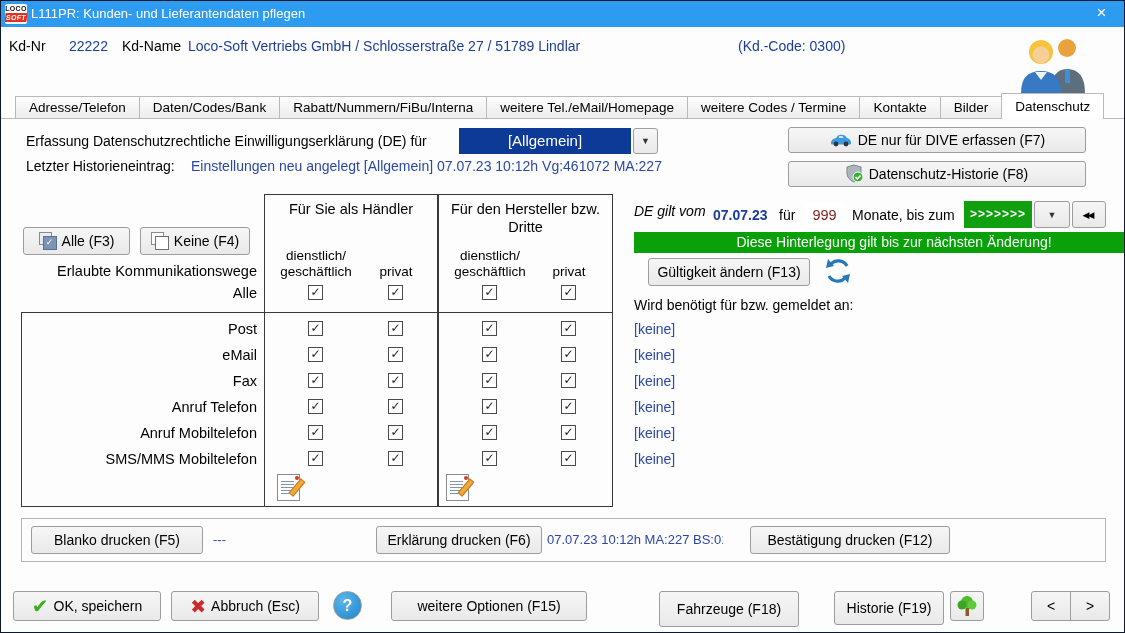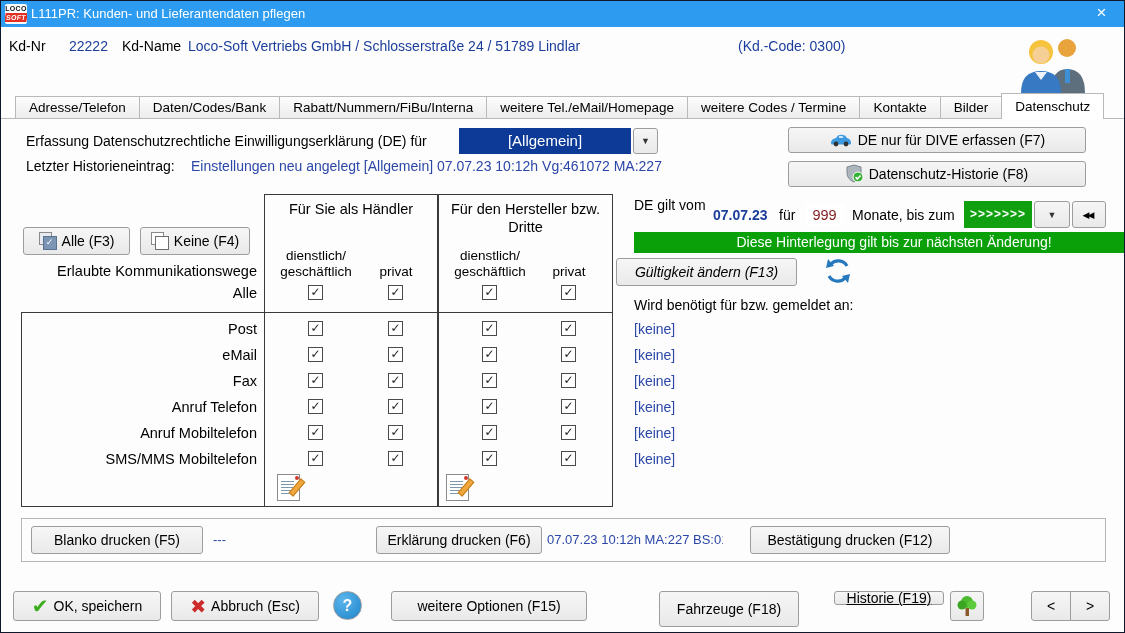--- a/index.html
+++ b/index.html
@@ -94,21 +94,21 @@
       <div class="l1">LOCO</div>
       <div class="l2">SOFT</div>
     </div>
     <span class="title">L111PR: Kunden- und Lieferantendaten pflegen</span>
     <div id="close-btn">×</div>
   </div>
 
   <span class="abs" style="left:8px;top:37px;">Kd-Nr</span>
   <span class="abs blue" style="left:68px;top:37px;">22222</span>
   <span class="abs" style="left:121px;top:37px;">Kd-Name</span>
-  <span class="abs blue" style="left:187px;top:37px;">Loco-Soft Vertriebs GmbH / Schlosserstraße 24 / 51789 Lindlar</span>
+  <span class="abs blue" style="left:187px;top:37px;">Loco-Soft Vertriebs GmbH / Schlosserstraße 27 / 51789 Lindlar</span>
   <span class="abs blue" style="left:737px;top:37px;">(Kd.-Code: 0300)</span>
 
   <svg id="avatar" width="80" height="58" viewBox="0 0 80 58">
     <circle cx="56" cy="13" r="9" fill="#e8a33d"></circle>
     <path d="M40 58 Q40 34 56 34 Q74 34 74 58 Z" fill="#5d6e7d"></path>
     <rect x="54" y="34" width="5" height="14" fill="#3e8fd6"></rect>
     <circle cx="30" cy="17" r="12" fill="#f5c33c"></circle>
     <circle cx="30" cy="20" r="8.5" fill="#f6cf96"></circle>
     <path d="M10 58 Q10 36 30 36 Q50 36 50 58 Z" fill="#3779c2"></path>
     <path d="M24 37 L30 45 L36 37 Z" fill="#eef3f8"></path>
@@ -226,32 +226,32 @@
       <i></i>
       <b></b>
       <u></u>
     </div>
   <div class="memo" style="left:445px;top:473px;">
       <i></i>
       <b></b>
       <u></u>
     </div>
 
-  <span class="abs" style="left:633px;top:196px;">DE gilt vom</span>
+  <span class="abs" style="left:633px;top:202px;font-style:italic;">DE gilt vom</span>
   <span class="abs blue" style="left:712px;top:206px;font-weight:bold;">07.07.23</span>
   <span class="abs" style="left:778px;top:206px;">für</span>
   <input id="months-input" value="999" style="">
   <span class="abs" style="left:851px;top:206px;">Monate, bis zum</span>
   <div id="until-field">&gt;&gt;&gt;&gt;&gt;&gt;&gt;</div>
   <div class="btn ddbtn" style="left:1033px;top:200px;width:36px;height:27px;">▼</div>
   <div class="btn" style="left:1071px;top:200px;width:34px;height:27px;font-size:9px;letter-spacing:-2px;padding-right:3px;">◀◀</div>
 
   <div id="banner">Diese Hinterlegung gilt bis zur nächsten Änderung!</div>
 
-  <div class="btn" style="left:615px;top:257px;width:181px;height:28px;font-style:italic;">Gültigkeit ändern (F13)</div>
+  <div class="btn" style="left:647px;top:257px;width:162px;height:28px;">Gültigkeit ändern (F13)</div>
   <svg class="abs" style="left:823px;top:256px;" width="28" height="28" viewBox="0 0 28 28">
     <path d="M23 9 A 10 10 0 0 0 6.5 7.5" fill="none" stroke="#2779bd" stroke-width="3.2"></path>
     <polygon points="4,2 10,9 2,11" fill="#2779bd"></polygon>
     <path d="M5 19 A 10 10 0 0 0 21.5 20.5" fill="none" stroke="#2779bd" stroke-width="3.2"></path>
     <polygon points="24,26 18,19 26,17" fill="#2779bd"></polygon>
   </svg>
 
   <span class="abs" style="left:633px;top:296px;">Wird benötigt für bzw. gemeldet an:</span>
   <span class="abs link" style="left:633px;top:320px;">[keine]</span>
   <span class="abs link" style="left:633px;top:346px;">[keine]</span>
@@ -272,21 +272,21 @@
     <span class="ok-ic">✔</span>
     <span>OK, speichern</span>
   </div>
   <div class="btn" style="left:170px;top:590px;width:148px;height:30px;">
     <span class="x-ic">✖</span>
     <span>Abbruch (Esc)</span>
   </div>
   <div id="help-btn">?</div>
   <div class="btn" style="left:390px;top:590px;width:196px;height:30px;">weitere Optionen (F15)</div>
   <div class="btn" style="left:658px;top:590px;width:140px;height:36px;">Fahrzeuge (F18)</div>
-  <div class="btn" style="left:833px;top:590px;width:110px;height:14px;text-decoration:underline;">Historie (F19)</div>
+  <div class="btn" style="left:833px;top:590px;width:110px;height:34px;">Historie (F19)</div>
   <div class="btn" style="left:949px;top:590px;width:34px;height:30px;">
     <svg width="24" height="24" viewBox="0 0 24 24">
       <rect x="10.5" y="14" width="3.5" height="8" fill="#8a5a2b"></rect>
       <circle cx="12" cy="8" r="6" fill="#4cbb2f"></circle>
       <circle cx="7" cy="11" r="4.5" fill="#3da524"></circle>
       <circle cx="17" cy="11" r="4.5" fill="#5ecb3c"></circle>
     </svg>
   </div>
   <div class="btn" style="left:1030px;top:590px;width:40px;height:30px;border-radius:3px 0 0 3px;">&lt;</div>
   <div class="btn" style="left:1069px;top:590px;width:40px;height:30px;border-radius:0 3px 3px 0;">&gt;</div>

